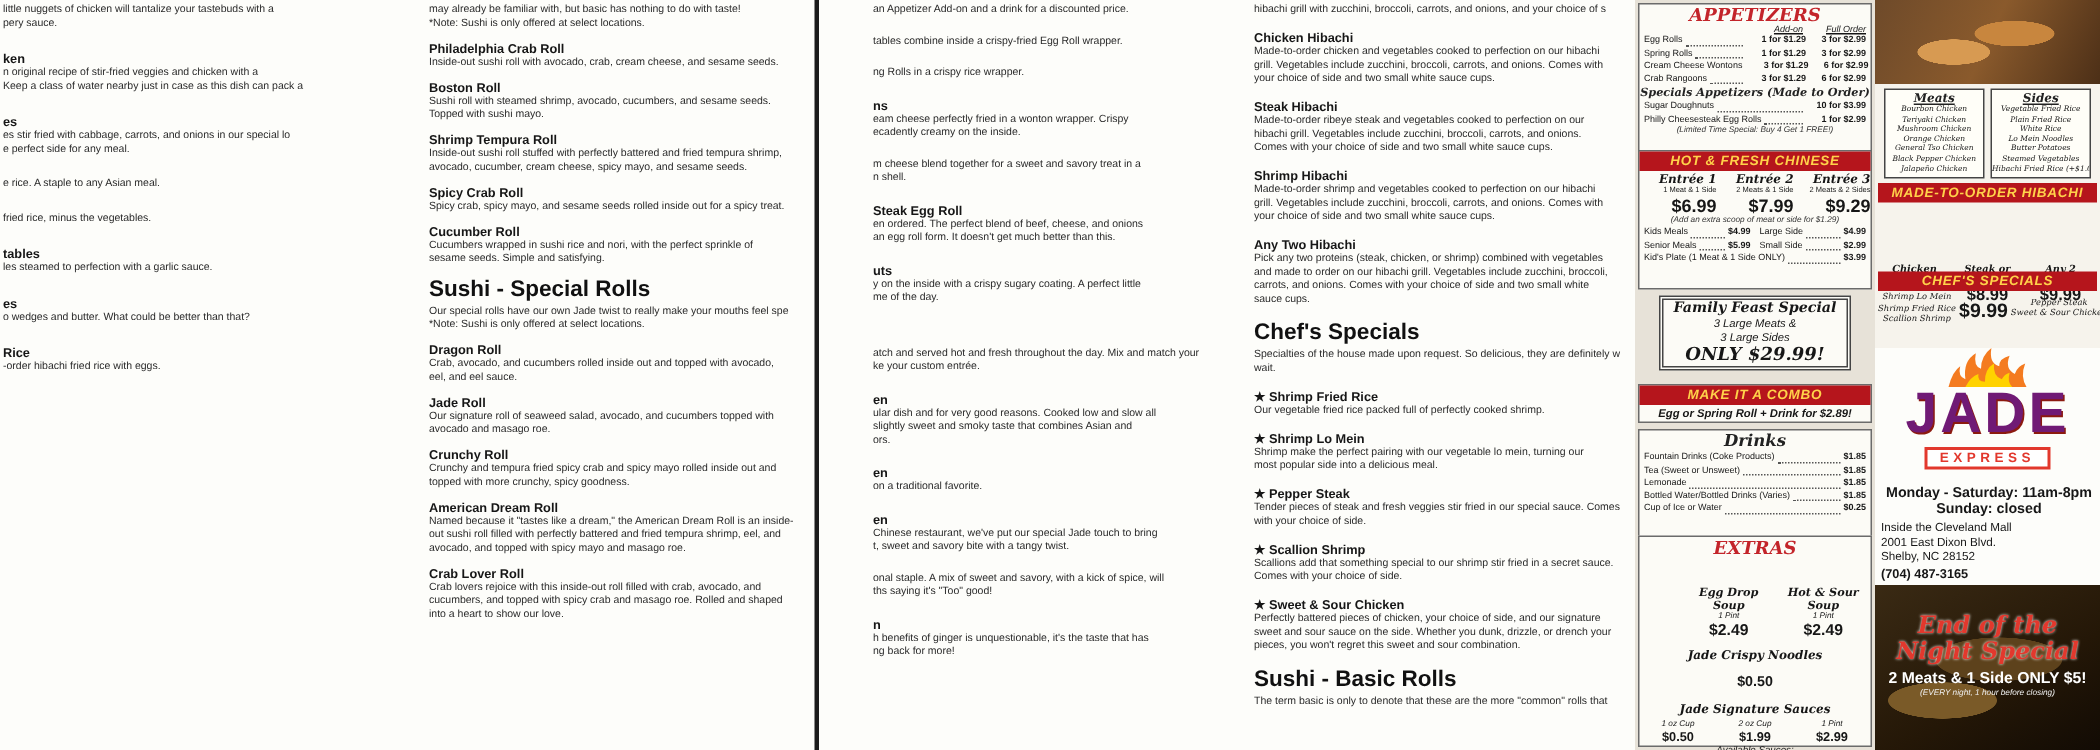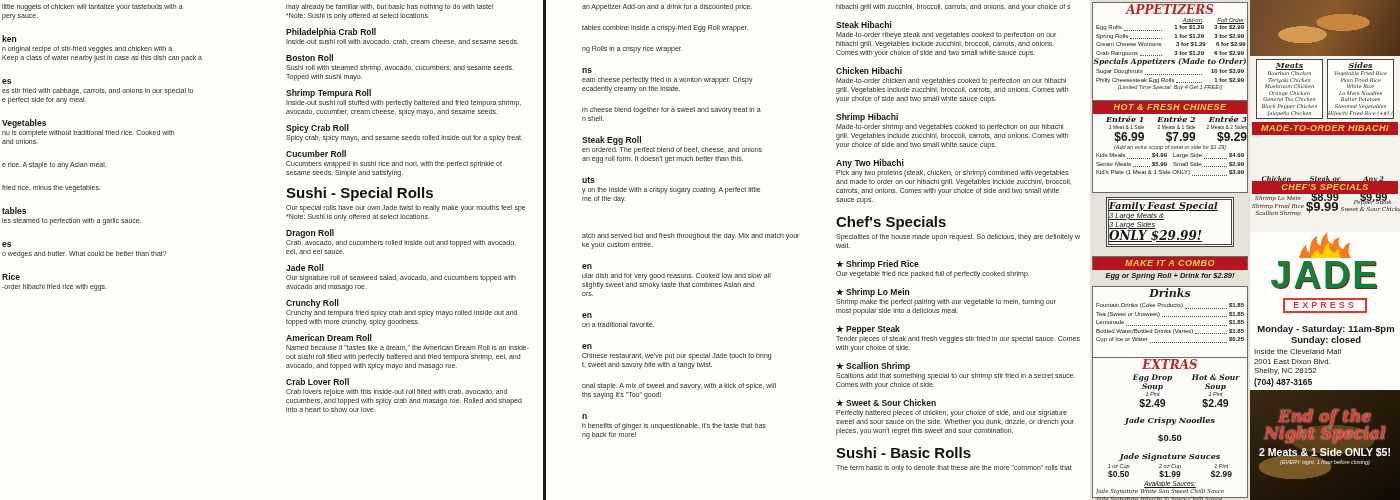--- a/index.html
+++ b/index.html
@@ -36,26 +36,26 @@
   .ecells{display:flex;}
   .ecell{flex:1;text-align:right;}
   .ename{font-size:8px;line-height:10px;}
   .edesc{font-size:5px;line-height:6px;}
   .eprice{font-size:12px;font-weight:bold;line-height:14px;}
   .exgrid{display:grid;grid-template-columns:1fr 1fr;column-gap:4px;padding:0 2px;}
   .exgrid .prow{padding:0 1px;}
   .exgrid .pval{min-width:0;}
   .exgrid .wide{grid-column:1 / -1;}
   .drinks .pval{min-width:0;}
-  .family{border:3px double #444;text-decoration:underline;}
+  .family{text-align:center;border:3px double #444;}
   .fam-t{font-size:9.5px;line-height:11px;}
   .fam-l{font-size:7.5px;line-height:9px;font-style:italic;}
   .fam-p{font-size:12px;line-height:14px;}
   .combosub{font-size:7.5px;font-weight:bold;font-style:italic;text-align:center;line-height:11px;}
-  .scells{display:flex;margin-top:1px;padding-left:28px;}
+  .scells{display:flex;margin-top:18px;padding-left:28px;}
   .scell{flex:1;text-align:center;}
   .sname{font-size:7.5px;line-height:9px;}
   .ssize{font-size:5.5px;line-height:6px;font-style:italic;}
   .sprice{font-size:10.5px;font-weight:bold;line-height:12px;}
   .centerline{text-align:center;}
   .noodlbl{font-size:8px;line-height:10px;}
   .noodpr{font-size:9.5px;font-weight:bold;line-height:10px;}
   .szcells{display:flex;}
   .szcell{flex:1;text-align:center;}
   .szname{font-size:5.5px;line-height:7px;font-style:italic;}
@@ -75,21 +75,21 @@
   .bitem{font-size:5px;line-height:6.6px;font-style:italic;font-family:"DejaVu Serif",serif;white-space:nowrap;overflow:hidden;}
   .hcells{position:absolute;left:1252px;top:136px;width:146px;display:flex;}
   .hcell{flex:1;text-align:center;margin-top:39px;}
   .hname{font-size:6.5px;line-height:8px;}
   .hprice{font-size:11px;font-weight:bold;line-height:13px;}
   .chefswrap{position:absolute;left:1252px;top:195px;width:146px;display:flex;align-items:center;}
   .clist{flex:1;}
   .citem{font-size:5.6px;line-height:7.5px;font-style:italic;font-family:"DejaVu Serif",serif;text-align:center;white-space:nowrap;}
   .cprice{font-size:13px;font-weight:bold;padding:0 2px;}
   .logoblock{position:absolute;left:1250px;top:232px;width:150px;height:90px;text-align:center;background:#fdfdfa;}
-  .jade{font-size:38px;font-weight:bold;color:#15803d;letter-spacing:2px;line-height:38px;
+  .jade{font-size:38px;font-weight:bold;color:#701a75;letter-spacing:2px;line-height:38px;
         text-shadow:1px 1px 0 #8c1a10;margin-top:-6px;}
   .express{display:inline-block;border:2px solid #e2382d;color:#e2382d;font-weight:bold;
         font-size:9px;letter-spacing:3px;line-height:11px;padding:0 8px;background:#fff;margin-top:2px;}
   .hours{position:absolute;left:1250px;top:323px;width:152px;text-align:center;
          font-size:9.5px;font-weight:bold;line-height:11px;}
   .addr{position:absolute;left:1254px;top:347px;width:110px;font-size:7.8px;line-height:9.5px;}
   .phone{position:absolute;left:1254px;top:377px;font-size:8.5px;font-weight:bold;}
   .photo-bottom{top:390px;height:110px;background:
       radial-gradient(ellipse 60px 20px at 30% 70%, #7a5a28 0 60%, transparent 61%),
       radial-gradient(ellipse 70px 24px at 55% 45%, #5d421c 0 60%, transparent 61%),
@@ -113,25 +113,20 @@
         <div class="h4">ken</div>
         <div class="ln">n original recipe of stir-fried veggies and chicken with a</div>
         <div class="ln">Keep a class of water nearby just in case as this dish can pack a</div>
       </div>
       <div class="mi">
         <div class="h4">es</div>
         <div class="ln">es stir fried with cabbage, carrots, and onions in our special lo</div>
         <div class="ln">e perfect side for any meal.</div>
       </div>
       <div class="mi">
-        <div class="h4">Vegetables</div>
-        <div class="ln">nu is complete without traditional fried rice. Cooked with</div>
-        <div class="ln">and onions.</div>
-      </div>
-      <div class="mi">
         <div class="ln">e rice. A staple to any Asian meal.</div>
       </div>
       <div class="mi">
         <div class="ln">fried rice, minus the vegetables.</div>
       </div>
       <div class="mi">
         <div class="h4">tables</div>
         <div class="ln">les steamed to perfection with a garlic sauce.</div>
       </div>
       <div class="mi">
@@ -261,30 +256,30 @@
         <div class="h4">n</div>
         <div class="ln">h benefits of ginger is unquestionable, it's the taste that has</div>
         <div class="ln">ng back for more!</div>
       </div>
     </div>
   <div class="col" data-col="3" style="left:836px;width:252px;">
       <div class="mi">
         <div class="ln">hibachi grill with zucchini, broccoli, carrots, and onions, and your choice of s</div>
       </div>
       <div class="mi">
+        <div class="h4">Chicken Hibachi</div>
+        <div class="ln">Made-to-order chicken and vegetables cooked to perfection on our hibachi</div>
+        <div class="ln">grill. Vegetables include zucchini, broccoli, carrots, and onions. Comes with</div>
+        <div class="ln">your choice of side and two small white sauce cups.</div>
+      </div>
+      <div class="mi">
         <div class="h4">Steak Hibachi</div>
         <div class="ln">Made-to-order ribeye steak and vegetables cooked to perfection on our</div>
         <div class="ln">hibachi grill. Vegetables include zucchini, broccoli, carrots, and onions.</div>
         <div class="ln">Comes with your choice of side and two small white sauce cups.</div>
-      </div>
-      <div class="mi">
-        <div class="h4">Chicken Hibachi</div>
-        <div class="ln">Made-to-order chicken and vegetables cooked to perfection on our hibachi</div>
-        <div class="ln">grill. Vegetables include zucchini, broccoli, carrots, and onions. Comes with</div>
-        <div class="ln">your choice of side and two small white sauce cups.</div>
       </div>
       <div class="mi">
         <div class="h4">Shrimp Hibachi</div>
         <div class="ln">Made-to-order shrimp and vegetables cooked to perfection on our hibachi</div>
         <div class="ln">grill. Vegetables include zucchini, broccoli, carrots, and onions. Comes with</div>
         <div class="ln">your choice of side and two small white sauce cups.</div>
       </div>
       <div class="mi">
         <div class="h4">Any Two Hibachi</div>
         <div class="ln">Pick any two proteins (steak, chicken, or shrimp) combined with vegetables</div>
@@ -427,21 +422,21 @@
       </div>
   </div>
 
   <div class="panel family" style="left:1106px;top:197px;width:128px;height:50px;">
     <div class="script fam-t">Family Feast Special</div>
     <div class="fam-l">3 Large Meats &amp;</div>
     <div class="fam-l">3 Large Sides</div>
     <div class="script fam-p">ONLY $29.99!</div>
   </div>
 
-  <div class="panel" style="left:1092px;top:256px;width:156px;height:14px;">
+  <div class="panel" style="left:1092px;top:256px;width:156px;height:26px;">
     <div class="band">MAKE IT A COMBO</div>
     <div class="combosub">Egg or Spring Roll + Drink for $2.89!</div>
   </div>
 
   <div class="panel drinks" style="left:1092px;top:286px;width:156px;height:90px;">
     <div class="script ptitle" style="font-size:11px;color:#222;">Drinks</div>
     <div>
         <div class="prow">
           <span class="plab">Fountain Drinks (Coke Products)</span>
           <span class="dots"></span>

